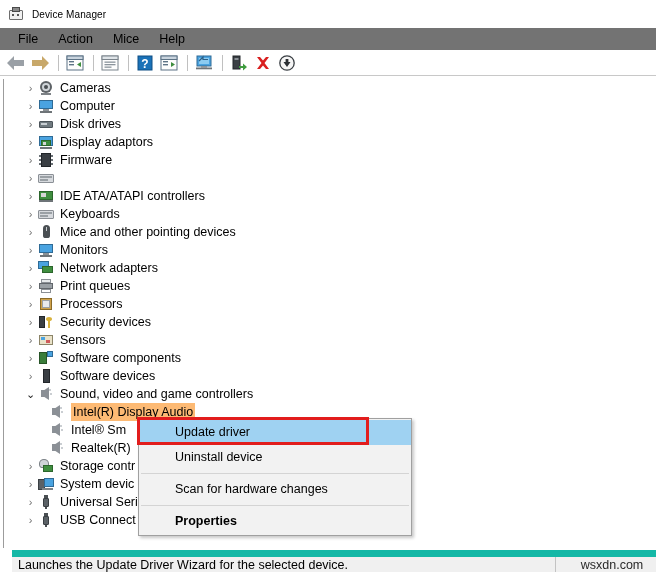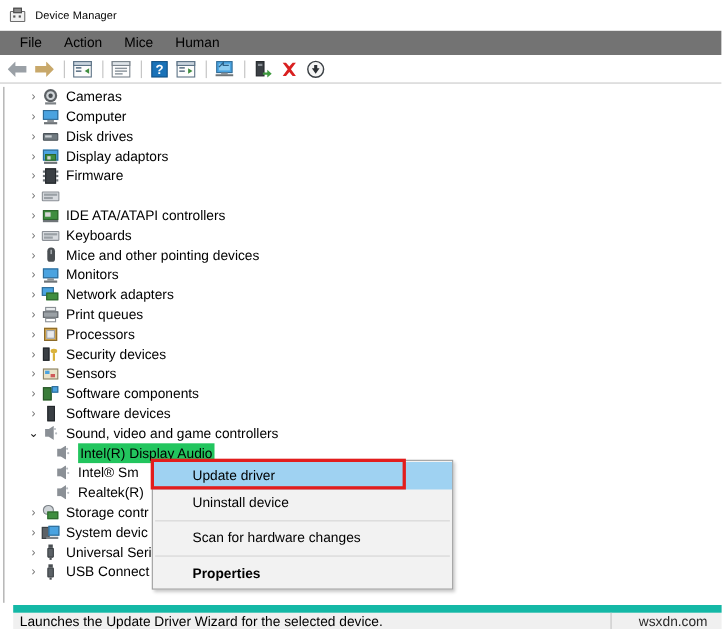--- a/index.html
+++ b/index.html
@@ -133,21 +133,21 @@
     width: 16px; height: 16px;
     flex: 0 0 16px;
     margin-right: 6px;
     position: relative;
   }
   .tree-row .node-label {
     font-size: 12.5px;
     color: #000;
     line-height: 16px;
   }
-  .sel-hl { background:#22c55e; padding:1px 2px; }
+  .sel-hl { background:#fdba74; padding:1px 2px; }
 
   
   .ic { position:absolute; box-sizing:border-box; }
 
   
   .i-cam .c1 { left:2px; top:1px; width:12px; height:12px; border-radius:50%; background:#5d6266; }
   .i-cam .c2 { left:4px; top:3px; width:8px; height:8px; border-radius:50%; background:#cfd4d8; }
   .i-cam .c3 { left:6px; top:5px; width:4px; height:4px; border-radius:50%; background:#4a4f53; }
   .i-cam .c4 { left:3px; top:13px; width:10px; height:2px; background:#7d8286; }
 
@@ -317,21 +317,21 @@
     <span class="ai-dot1"></span>
     <span class="ai-dot2"></span>
   </span>
   <span class="title-text">Device Manager</span>
 </div>
 
 <div id="menubar">
   <div class="menu-item">File</div>
   <div class="menu-item">Action</div>
   <div class="menu-item">Mice</div>
-  <div class="menu-item">Human</div>
+  <div class="menu-item">Help</div>
 </div>
 
 <div id="toolbar">
 
   <span class="tb-btn">
     <svg class="ico-arrow" viewBox="0 0 18 14" width="18" height="14">
       <polygon points="7,0 7,4 17,4 17,10 7,10 7,14 0,7" fill="#9aa0a6"></polygon>
     </svg>
   </span>
   <span class="tb-btn">

